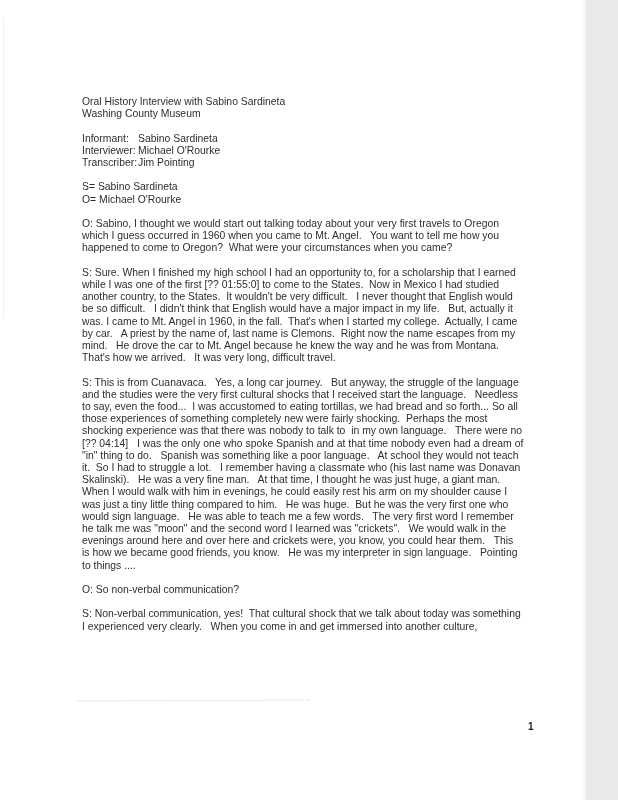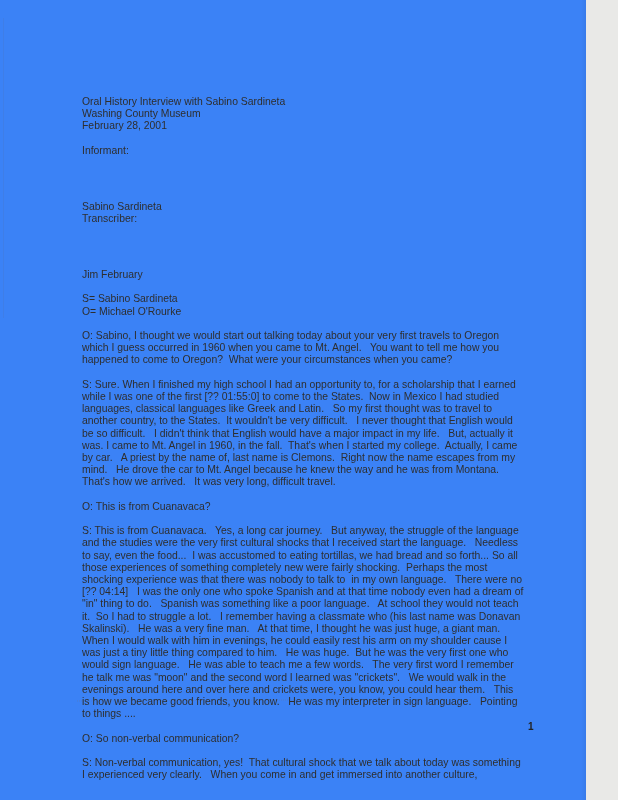--- a/index.html
+++ b/index.html
@@ -4,21 +4,21 @@
 <style>
   html, body {
     margin: 0;
     padding: 0;
     background: #e9e9e7;
   }
   .page {
     position: relative;
     width: 586px;
     height: 800px;
-    background: #3b82f6;
+    background: #ffffff;
     overflow: hidden;
     font-family: "Liberation Sans", sans-serif;
     color: #2e2e2e;
   }
   .content {
     position: absolute;
     left: 82px;
     top: 96px;
     width: 500px;
     font-size: 10.4px;
@@ -26,21 +26,20 @@
   }
   .block {
     margin: 0 0 12.2px 0;
   }
   .line {
     white-space: pre;
   }
   .credit-row {
     display: flex;
     white-space: pre;
-    flex-direction: column;
   }
   .credit-label {
     width: 56px;
     flex: 0 0 56px;
   }
   .page-number {
     position: absolute;
     left: 528px;
     top: 721px;
     font-size: 10px;
@@ -78,49 +77,45 @@
 
 <div class="page">
   <div class="artifact-left"></div>
   <div class="artifact-right"></div>
   <div class="artifact-bottom"></div>
 
   <div class="content">
     <div class="block" id="title-block">
         <div class="line">Oral History Interview with Sabino Sardineta</div>
         <div class="line">Washing County Museum</div>
-        <div class="line">February 28, 2001</div>
       </div>
     <div class="block" id="credits-block">
         <div class="credit-row"><span class="credit-label">Informant:</span><span>Sabino Sardineta</span></div>
-        <div class="credit-row"><span class="credit-label">Transcriber:</span><span>Jim February</span></div>
+        <div class="credit-row"><span class="credit-label">Interviewer:</span><span>Michael O'Rourke</span></div>
+        <div class="credit-row"><span class="credit-label">Transcriber:</span><span>Jim Pointing</span></div>
       </div>
     <div class="block" id="speaker-key-block">
         <div class="line">S= Sabino Sardineta</div>
         <div class="line">O= Michael O'Rourke</div>
       </div>
     <div id="paragraphs">
         <div class="block">
           <div class="line">O: Sabino, I thought we would start out talking today about your very first travels to Oregon</div>
           <div class="line">which I guess occurred in 1960 when you came to Mt. Angel.   You want to tell me how you</div>
           <div class="line">happened to come to Oregon?  What were your circumstances when you came?</div>
         </div>
         <div class="block">
           <div class="line">S: Sure. When I finished my high school I had an opportunity to, for a scholarship that I earned</div>
           <div class="line">while I was one of the first [?? 01:55:0] to come to the States.  Now in Mexico I had studied</div>
-          <div class="line">languages, classical languages like Greek and Latin.   So my first thought was to travel to</div>
           <div class="line">another country, to the States.  It wouldn't be very difficult.   I never thought that English would</div>
           <div class="line">be so difficult.   I didn't think that English would have a major impact in my life.   But, actually it</div>
           <div class="line">was. I came to Mt. Angel in 1960, in the fall.  That's when I started my college.  Actually, I came</div>
           <div class="line">by car.   A priest by the name of, last name is Clemons.  Right now the name escapes from my</div>
           <div class="line">mind.   He drove the car to Mt. Angel because he knew the way and he was from Montana.</div>
           <div class="line">That's how we arrived.   It was very long, difficult travel.</div>
-        </div>
-        <div class="block">
-          <div class="line">O: This is from Cuanavaca?</div>
         </div>
         <div class="block">
           <div class="line">S: This is from Cuanavaca.   Yes, a long car journey.   But anyway, the struggle of the language</div>
           <div class="line">and the studies were the very first cultural shocks that I received start the language.   Needless</div>
           <div class="line">to say, even the food...  I was accustomed to eating tortillas, we had bread and so forth... So all</div>
           <div class="line">those experiences of something completely new were fairly shocking.  Perhaps the most</div>
           <div class="line">shocking experience was that there was nobody to talk to  in my own language.   There were no</div>
           <div class="line">[?? 04:14]   I was the only one who spoke Spanish and at that time nobody even had a dream of</div>
           <div class="line">"in" thing to do.   Spanish was something like a poor language.   At school they would not teach</div>
           <div class="line">it.  So I had to struggle a lot.   I remember having a classmate who (his last name was Donavan</div>

